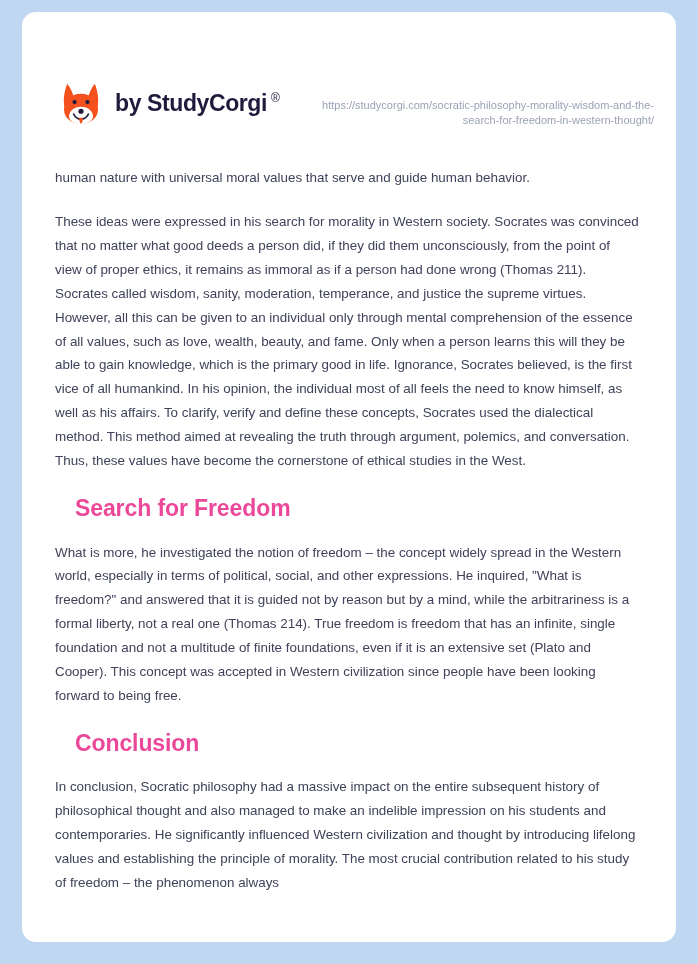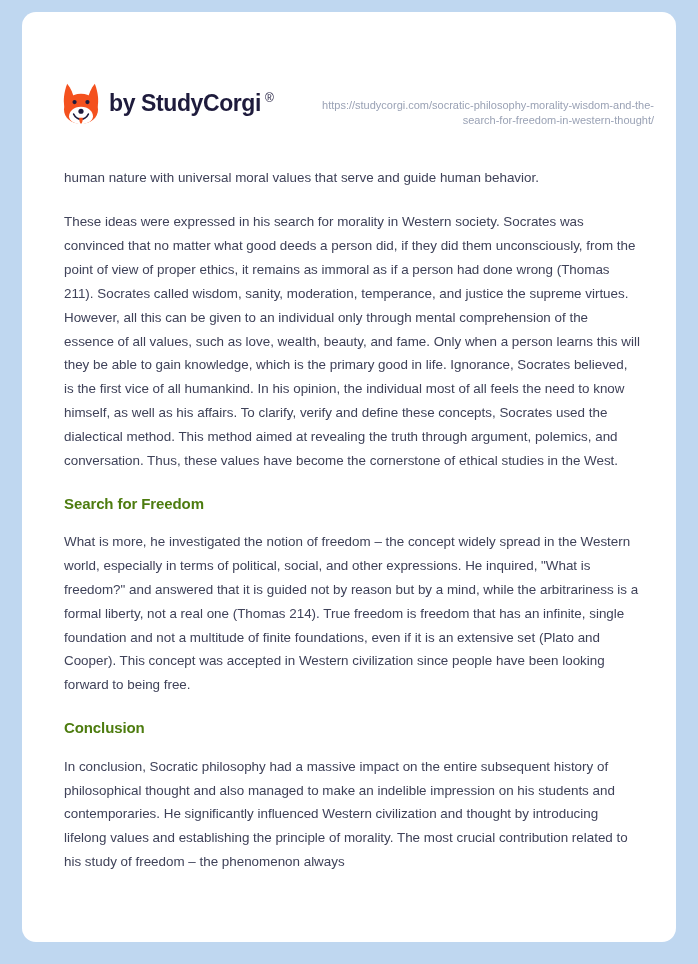--- a/index.html
+++ b/index.html
@@ -31,21 +31,21 @@
   .doc-header {
     display: flex;
     align-items: flex-start;
     justify-content: space-between;
     padding: 62px 22px 0 36px;
   }
 
   .brand {
     display: flex;
     align-items: center;
-    gap: 5px;
+    gap: 11px;
     flex: 0 0 auto;
     padding-top: 6px;
   }
 
   .corgi-logo {
     width: 46px;
     height: 46px;
     display: block;
     flex: 0 0 auto;
   }
@@ -88,41 +88,42 @@
     color: #9aa2b5;
     font-size: 11px;
     font-weight: normal;
     line-height: 1.38;
     margin-top: 22px;
     word-break: break-word;
   }
 
   
   .doc-body {
-    padding: 0 36px 0 42px;
+    padding: 0 36px 0 33px;
     margin-top: 38px;
   }
 
   .doc-body p {
     color: #3f4259;
     font-size: 13.4px;
     line-height: 1.78;
     margin-bottom: 20px;
   }
 
   .doc-body p:last-child { margin-bottom: 0; }
 
   .doc-body h2 {
-    color: #4d7c0f;
-    font-size: 15px;
+    color: #ec4899;
+    font-size: 23px;
     font-weight: bold;
     line-height: 1.3;
     margin-top: 21px;
     margin-bottom: 17px;
     letter-spacing: -0.1px;
+    margin-left: 20px;
   }
 
   .section-block { display: block; }
 </style>
 </head>
 <body>
 
 <div class="page-sheet">
 
   <div class="doc-header">

